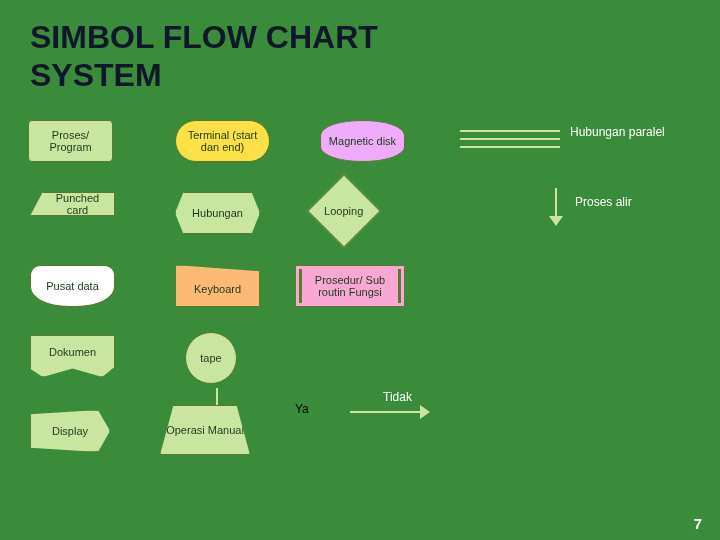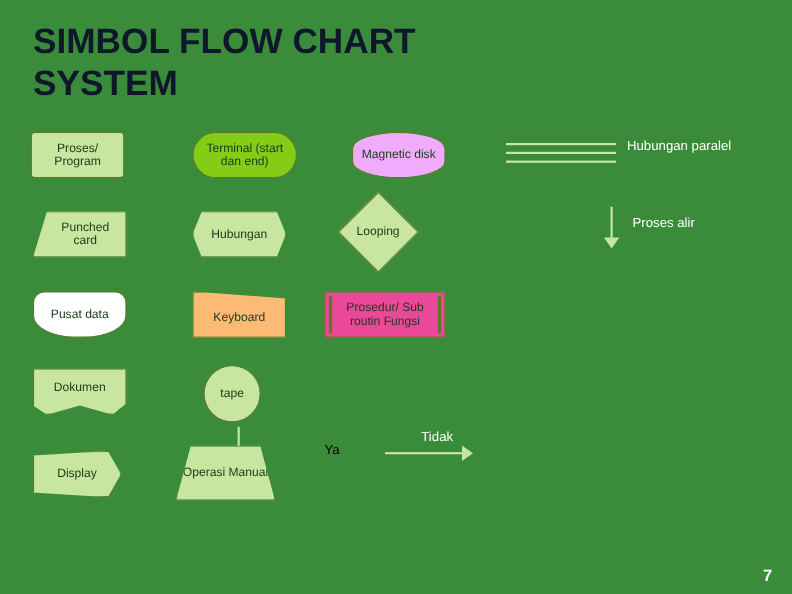--- a/index.html
+++ b/index.html
@@ -113,21 +113,21 @@
       align-items: center;
       justify-content: center;
       text-align: left;
       font-size: 11px;
       color: #1a3a1a;
       padding: 4px;
     }
 
     
     .shape-subroutine {
-      background: #ec4899;
+      background: #f9a8d4;
       border: 1.5px solid #5a7a2a;
       display: flex;
       align-items: center;
       justify-content: center;
       text-align: center;
       font-size: 11px;
       color: #1a3a1a;
       padding: 4px;
       position: relative;
     }
@@ -164,36 +164,36 @@
   <div>SIMBOL FLOW CHART</div>
   <div>SYSTEM</div>
 </div>
 
 <div class="chart-grid" style="top:110px;">
 
   <div style="position:absolute;left:28px;top:10px;width:85px;height:42px;" class="shape-rect">
     <span>Proses/ Program</span>
   </div>
 
-  <div style="position:absolute;left:175px;top:10px;width:95px;height:42px;background:#84cc16;border:1.5px solid #5a7a2a;border-radius:50px;display:flex;align-items:center;justify-content:center;text-align:center;font-size:11px;color:#1a3a1a;padding:4px;">
+  <div style="position:absolute;left:175px;top:10px;width:95px;height:42px;background:#fde047;border:1.5px solid #5a7a2a;border-radius:50px;display:flex;align-items:center;justify-content:center;text-align:center;font-size:11px;color:#1a3a1a;padding:4px;">
     <span>Terminal (start dan end)</span>
   </div>
 
   <div style="position:absolute;left:320px;top:10px;width:85px;height:42px;" class="shape-cylinder">
     <span>Magnetic disk</span>
   </div>
 
   <div style="position:absolute;left:460px;top:20px;display:flex;flex-direction:column;gap:6px;">
     <div style="height:2px;width:100px;background:#c8e6a0;"></div>
     <div style="height:2px;width:100px;background:#c8e6a0;"></div>
     <div style="height:2px;width:100px;background:#c8e6a0;"></div>
   </div>
   <div style="position:absolute;left:570px;top:15px;color:#fff;font-size:12px;">Hubungan paralel</div>
 
-  <div style="position:absolute;left:30px;top:82px;width:85px;height:42px;align-items:center;" class="shape-punched">
+  <div style="position:absolute;left:30px;top:82px;width:85px;height:24px;align-items:center;" class="shape-punched">
     <span>Punched card</span>
   </div>
 
   <div style="position:absolute;left:175px;top:82px;width:85px;height:42px;" class="shape-hexagon">
     <span>Hubungan</span>
   </div>
 
   <div style="position:absolute;left:318px;top:75px;width:52px;height:52px;background:#c8e6a0;border:1.5px solid #5a7a2a;transform:rotate(45deg);display:flex;align-items:center;justify-content:center;">
     <span style="transform:rotate(-45deg);font-size:11px;color:#1a3a1a;display:block;text-align:center;">Looping</span>
   </div>

